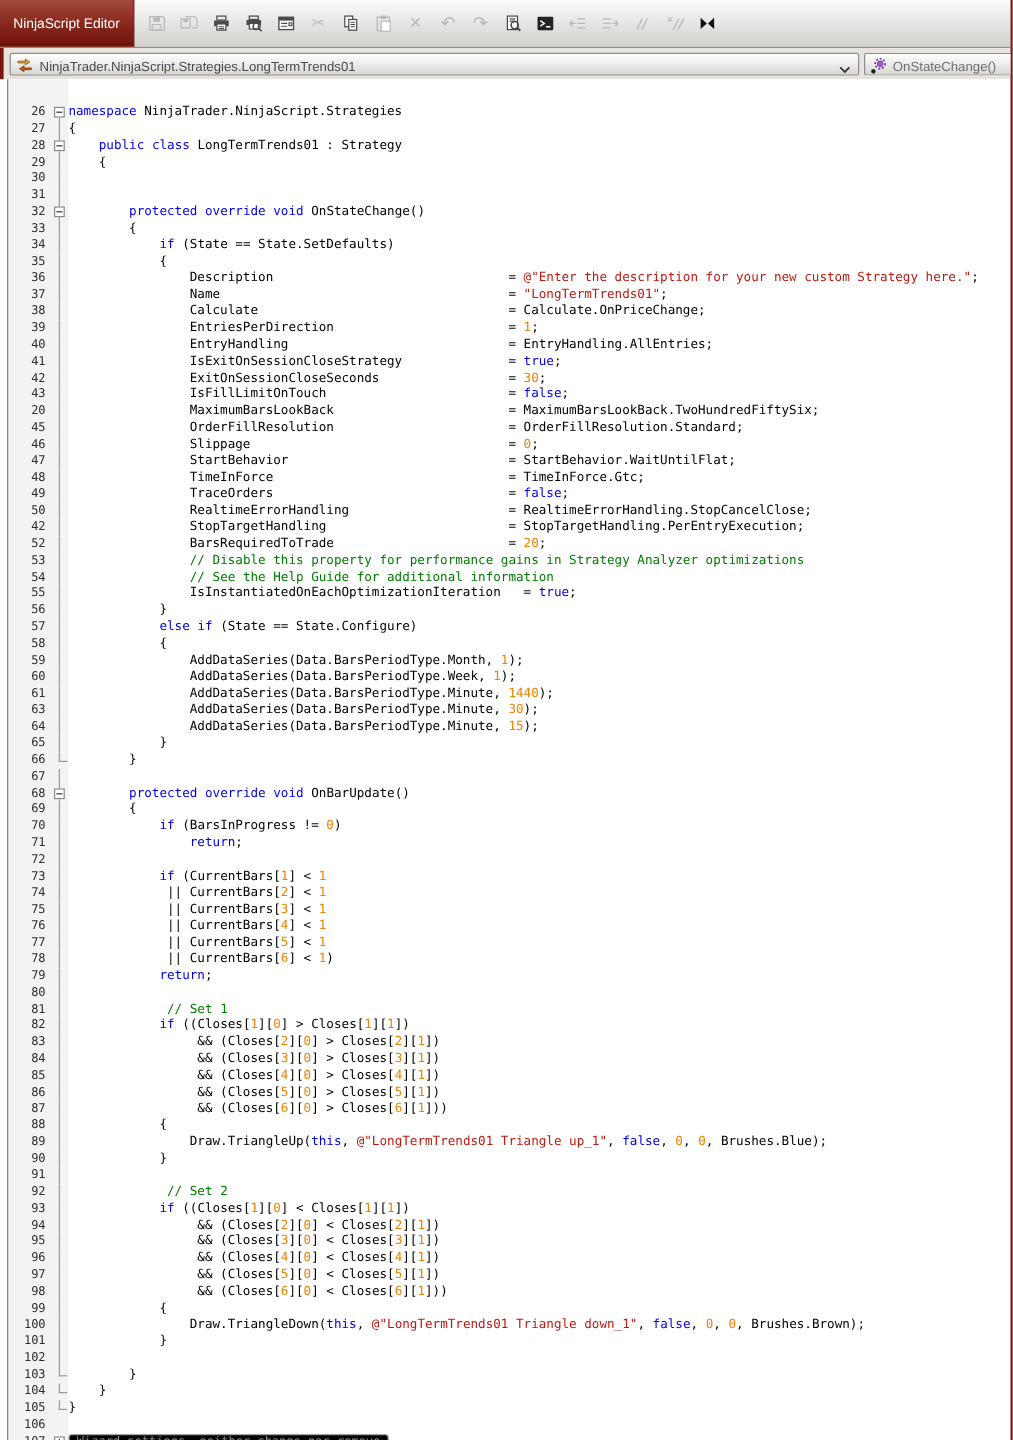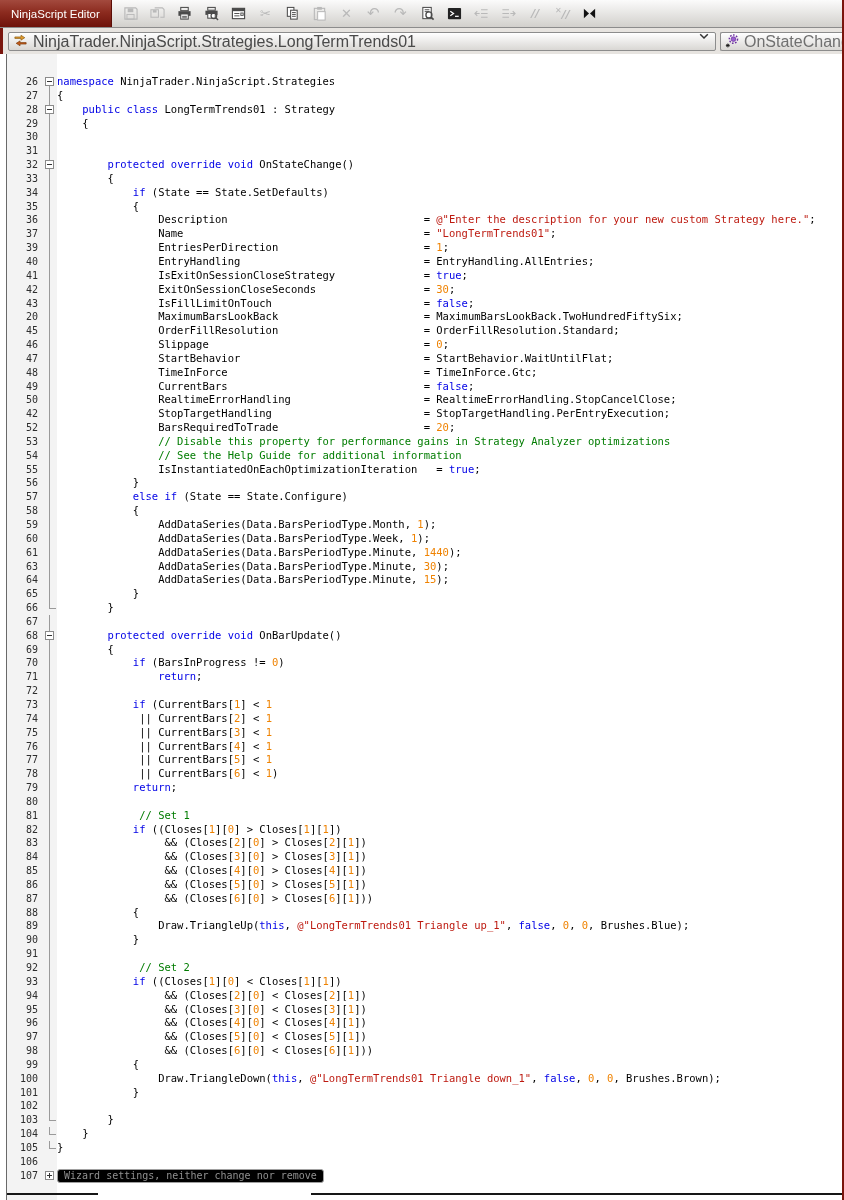--- a/index.html
+++ b/index.html
@@ -1,35 +1,35 @@
 <!DOCTYPE html>
 <html><head>
 <meta charset="utf-8">
 <style>
   html,body{margin:0;padding:0;background:#fff;}
   .win{width:844px;height:1200px;overflow:hidden;position:relative;background:#fff;
        border-right:2px solid #7a150d;box-sizing:border-box;font-family:"Liberation Sans",sans-serif;}
 
   
-  .topbar{height:28px;display:flex;align-items:stretch;
+  .topbar{height:40px;display:flex;align-items:stretch;
           background:linear-gradient(#fbfbfb,#d2d0cc);border-bottom:1px solid #8c8c8c;box-sizing:border-box;}
   .title-tab{display:flex;align-items:center;padding:0 11px;color:#fff;font-size:11.5px;
              background:linear-gradient(#a34a3e 0%,#8c2b1f 45%,#6e120a 100%);border-right:1px solid #5a0c06;}
   .toolbar{flex:1;display:flex;align-items:center;gap:10px;padding-left:10px;}
   .tbtn{width:17px;height:17px;display:flex;align-items:center;justify-content:center;color:#4a4a4a;cursor:pointer;}
   .tbtn.dis{color:#b9b9b9;}
   .tbtn svg{display:block;}
   .tbtn .g{font-size:13px;line-height:13px;font-family:"DejaVu Sans",sans-serif;}
   .tbtn .g2{font-size:11px;font-weight:bold;font-style:italic;font-family:"DejaVu Sans",sans-serif;}
 
   
   .combobar{height:26px;background:#e7e4e0;display:flex;align-items:center;gap:4px;
             padding:0 0 0 5px;border-left:3px solid #7a150d;box-sizing:border-box;}
   .combo{height:19px;background:linear-gradient(#ffffff,#d9d7d4);border:1px solid #8c8c8c;border-radius:2px;
-         display:flex;align-items:flex-start;font-size:16px;color:#4a4a4a;box-sizing:border-box;}
+         display:flex;align-items:flex-end;font-size:11px;color:#4a4a4a;box-sizing:border-box;}
   .combo-class{flex:1;padding:0 6px 0 4px;}
   .combo-class .ctext{margin-left:5px;white-space:nowrap;overflow:hidden;}
   .carrow{margin-left:auto;display:flex;align-items:center;}
   .combo-method{width:124px;flex:none;padding:0 4px;color:#707070;margin-right:-2px;border-right:none;}
   .combo-method .ctext{margin-left:4px;white-space:nowrap;}
 
   
   .editor{position:relative;height:1152px;background:#fff;margin-left:6px;border-left:1px solid #696969;
           padding-top:21px;box-sizing:border-box;overflow:hidden;
           font-family:"DejaVu Sans Mono",monospace;}
@@ -304,20 +304,25 @@
           <span class="ln">36</span>
           <span class="fold f-l"></span>
           <span class="code"><span>                Description                               = </span><span class="s">@"Enter the description for your new custom Strategy here."</span><span>;</span></span>
         </div>
         <div class="row">
           <span class="ln">37</span>
           <span class="fold f-l"></span>
           <span class="code"><span>                Name                                      = </span><span class="s">"LongTermTrends01"</span><span>;</span></span>
         </div>
         <div class="row">
+          <span class="ln">38</span>
+          <span class="fold f-l"></span>
+          <span class="code"><span>                Calculate                                 = </span><span>Calculate.OnPriceChange;</span></span>
+        </div>
+        <div class="row">
           <span class="ln">39</span>
           <span class="fold f-l"></span>
           <span class="code"><span>                EntriesPerDirection                       = </span><span class="n">1</span><span>;</span></span>
         </div>
         <div class="row">
           <span class="ln">40</span>
           <span class="fold f-l"></span>
           <span class="code"><span>                EntryHandling                             = </span><span>EntryHandling.AllEntries;</span></span>
         </div>
         <div class="row">
@@ -356,21 +361,21 @@
           <span class="code"><span>                StartBehavior                             = </span><span>StartBehavior.WaitUntilFlat;</span></span>
         </div>
         <div class="row">
           <span class="ln">48</span>
           <span class="fold f-l"></span>
           <span class="code"><span>                TimeInForce                               = </span><span>TimeInForce.Gtc;</span></span>
         </div>
         <div class="row">
           <span class="ln">49</span>
           <span class="fold f-l"></span>
-          <span class="code"><span>                CurrentBars                               = </span><span class="k">false</span><span>;</span></span>
+          <span class="code"><span>                TraceOrders                               = </span><span class="k">false</span><span>;</span></span>
         </div>
         <div class="row">
           <span class="ln">50</span>
           <span class="fold f-l"></span>
           <span class="code"><span>                RealtimeErrorHandling                     = </span><span>RealtimeErrorHandling.StopCancelClose;</span></span>
         </div>
         <div class="row">
           <span class="ln">42</span>
           <span class="fold f-l"></span>
           <span class="code"><span>                StopTargetHandling                        = </span><span>StopTargetHandling.PerEntryExecution;</span></span>

